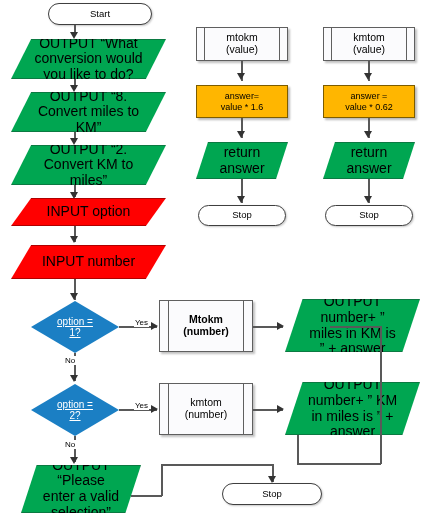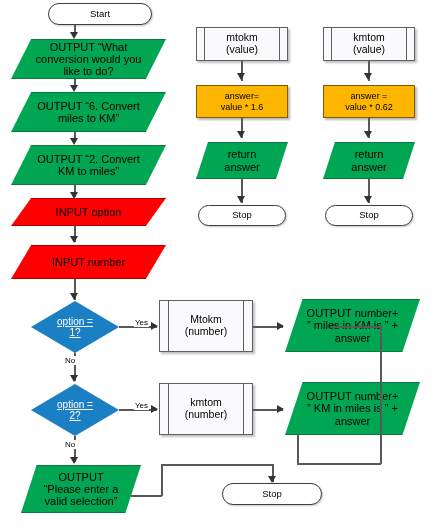--- a/index.html
+++ b/index.html
@@ -39,21 +39,21 @@
   .terminator {
     border: 1.4px solid #3f3f3f;
     border-radius: 999px;
     background: #ffffff;
     font-size: 9.5px;
     box-shadow: 1px 1px 2px rgba(0,0,0,0.22);
   }
 
   
   .io {
-    font-size: 11px;
+    font-size: 14px;
     border: 1.1px solid #2f2f2f;
     filter: drop-shadow(1.5px 1.5px 1.4px rgba(0,0,0,0.3));
     clip-path: polygon(13% 0%, 100% 0%, 87% 100%, 0% 100%);
   }
   .io.green { background: #00A651; border-color: #0b7a42; }
   .io.red   { background: #FF0000; border-color: #b00000; }
 
   
   .process {
     font-size: 9px;
@@ -137,21 +137,21 @@
   <div class="arrow arrow-down" style="left:70px; top:32px;"></div>
 
   <div class="node io green" style="left:11px; top:39px; width:155px; height:40px;">
     <span class="lbl">OUTPUT “What conversion would you like to do?</span>
   </div>
 
   <div class="ln vln" style="left:74px; top:79px; height:10px;"></div>
   <div class="arrow arrow-down" style="left:70px; top:85px;"></div>
 
   <div class="node io green" style="left:11px; top:92px; width:155px; height:40px;">
-    <span class="lbl">OUTPUT “6. Convert miles to KM”</span>
+    <span class="lbl">OUTPUT “8. Convert miles to KM”</span>
   </div>
 
   <div class="ln vln" style="left:74px; top:132px; height:10px;"></div>
   <div class="arrow arrow-down" style="left:70px; top:138px;"></div>
 
   <div class="node io green" style="left:11px; top:145px; width:155px; height:40px;">
     <span class="lbl">OUTPUT “2. Convert KM to miles”</span>
   </div>
 
   <div class="ln vln" style="left:74px; top:185px; height:12px;"></div>
@@ -196,21 +196,21 @@
   <div class="arrow arrow-down" style="left:70px; top:457px;"></div>
 
   <div class="node io green" style="left:21px; top:465px; width:120px; height:48px;">
     <span class="lbl">OUTPUT “Please enter a valid selection”</span>
   </div>
 
   <div class="ln hln" style="left:131px; top:495px; width:31px;"></div>
   <div class="ln vln" style="left:161px; top:464px; height:32px;"></div>
   <div class="ln hln" style="left:161px; top:464px; width:111px;"></div>
 
-  <div class="node subroutine" style="left:159px; top:300px; width:94px; height:52px;">
+  <div class="node subroutine" style="left:159px; top:300px; width:94px; height:52px;font-weight:bold;">
     <span class="lbl">Mtokm (number)</span>
   </div>
 
   <div class="ln hln" style="left:253px; top:326px; width:30px;"></div>
   <div class="arrow arrow-right" style="left:277px; top:322px;"></div>
 
   <div class="node io green" style="left:285px; top:299px; width:135px; height:53px;">
     <span class="lbl">OUTPUT number+ ” miles in KM is ” + answer</span>
   </div>
 

